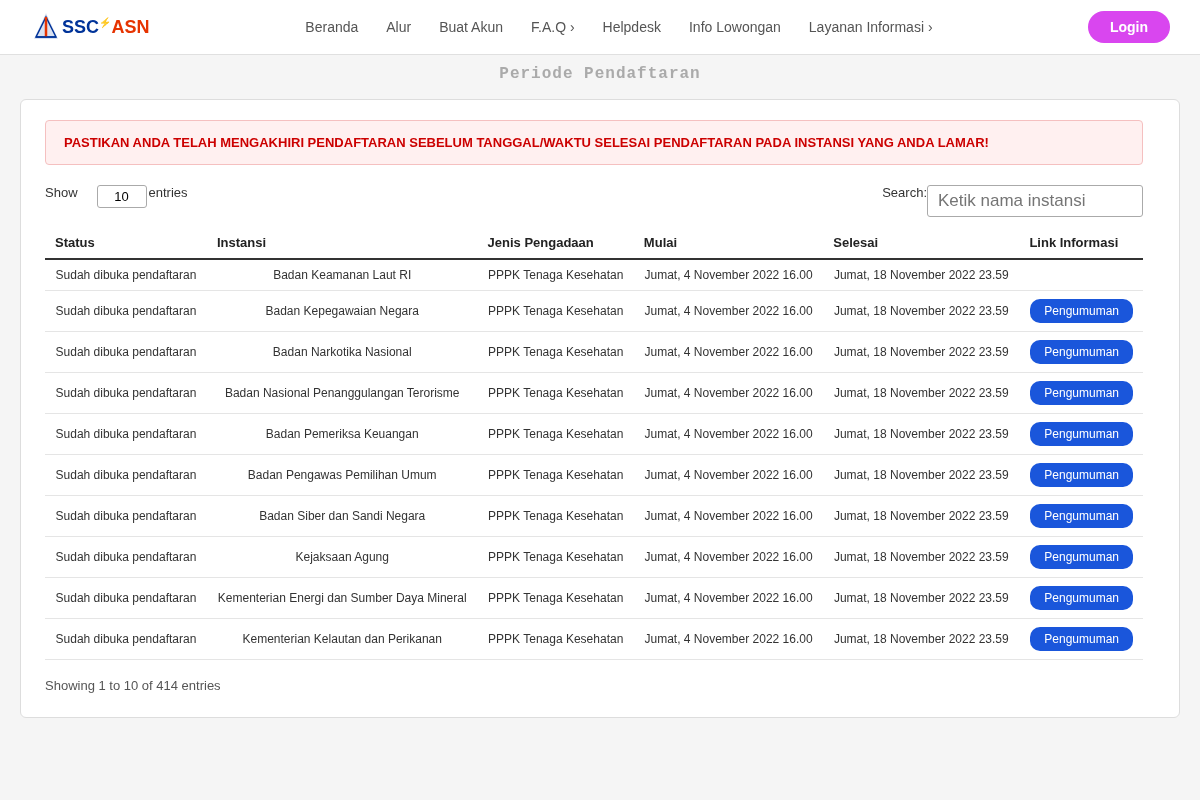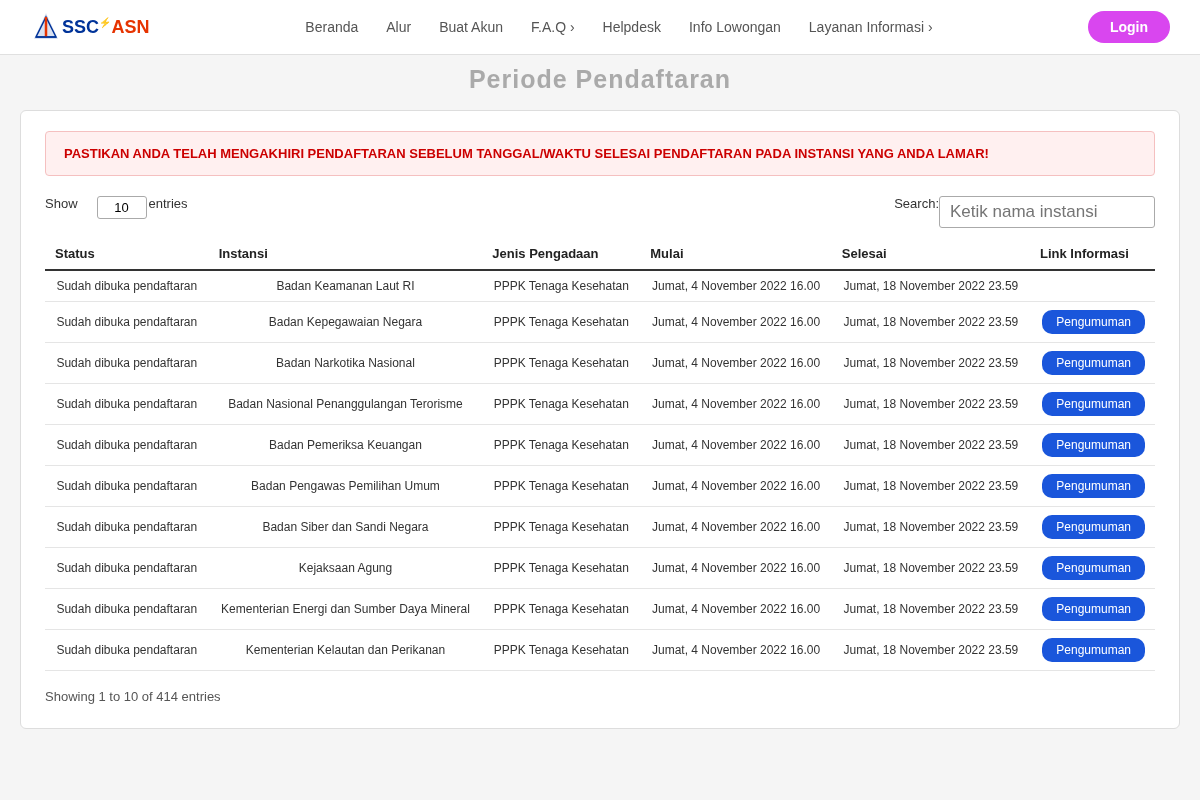--- a/index.html
+++ b/index.html
@@ -60,34 +60,35 @@
       padding: 8px 22px;
       font-size: 14px;
       cursor: pointer;
       font-weight: bold;
     }
 
     
     .page-title-area {
       text-align: center;
       padding: 10px 0 6px 0;
-      font-size: 25px;
+      font-size: 16px;
       color: #aaa;
       font-weight: bold;
       letter-spacing: 1px;
+      font-family: Liberation Mono, monospace;
     }
 
     
     .main-content {
       max-width: 1160px;
       margin: 10px auto 30px auto;
       background: #fff;
       border: 1px solid #ddd;
       border-radius: 6px;
-      padding: 20px 24px 24px 24px;
+      padding: 20px 36px 24px 24px;
     }
 
     
     .alert-warning {
       background: #fff0f0;
       border: 1px solid #f5c0c0;
       border-radius: 4px;
       padding: 14px 18px;
       color: #cc0000;
       font-size: 13px;

